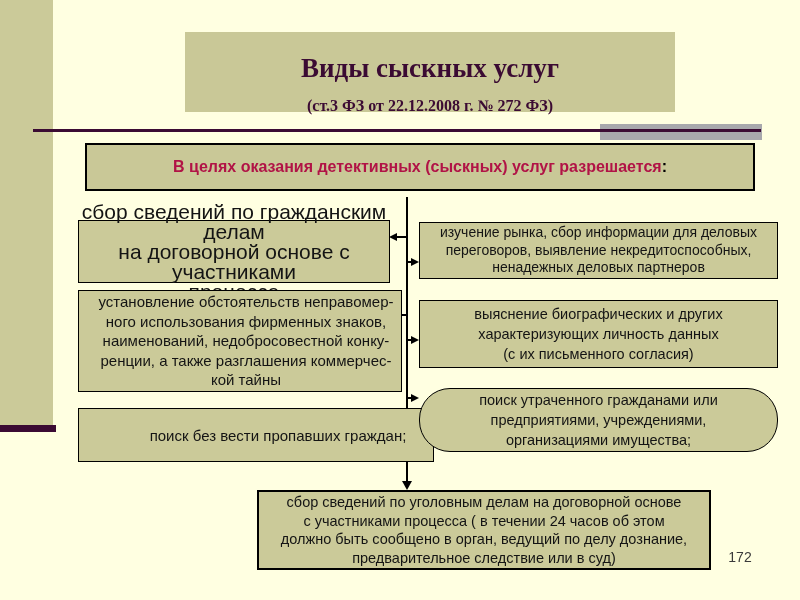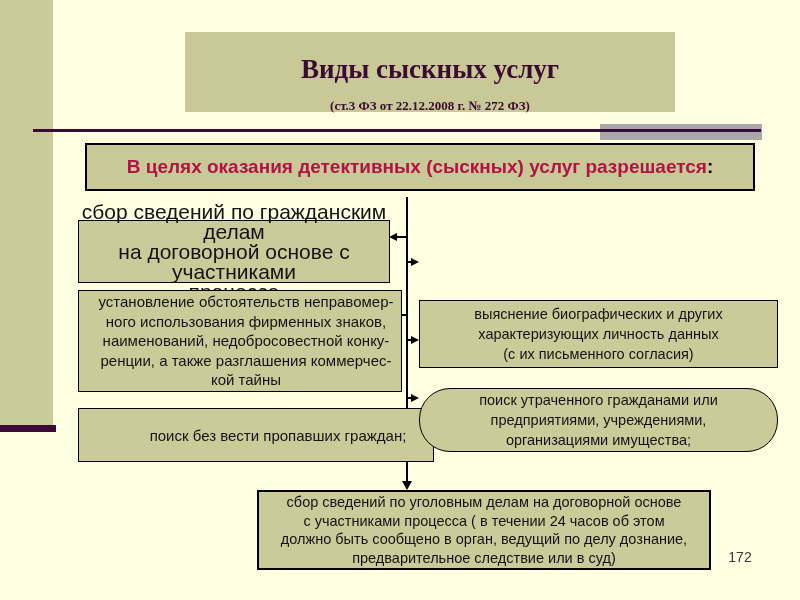--- a/index.html
+++ b/index.html
@@ -19,31 +19,31 @@
     background:#C9C897;
     display:flex;flex-direction:column;align-items:center;justify-content:center;
     text-align:center;
   }
   .title-main{
     font-family:"Liberation Serif", serif;
     font-weight:bold;font-size:27px;color:#3B0B33;line-height:1.15;margin-top:24px;
   }
   .title-sub{
     font-family:"Liberation Serif", serif;
-    font-weight:bold;font-size:13px;color:#3B0B33;margin-top:12px;
+    font-weight:bold;font-size:16px;color:#3B0B33;margin-top:12px;
   }
   
   .divider-gray{position:absolute;left:600px;top:124px;width:162px;height:16px;background:#A8A8AC;}
   .divider-line{position:absolute;left:33px;top:129px;width:728px;height:3px;background:#3B0B33;}
   
   .lead-box{
     position:absolute;left:85px;top:143px;width:666px;height:44px;
     background:#C9C897;border:2px solid #000;
     display:flex;align-items:center;justify-content:center;
-    font-weight:bold;font-size:19px;color:#B11346;
+    font-weight:bold;font-size:16px;color:#B11346;
     white-space:nowrap;
   }
   .lead-colon{color:#000;}
   
   .fbox{
     position:absolute;background:#CBCA99;border:1px solid #000;
     display:flex;align-items:center;justify-content:center;
     text-align:center;color:#141414;
     white-space:pre-line;
   }
@@ -112,20 +112,23 @@
   <div class="fbox box-l1">сбор сведений по гражданским делам
 на договорной основе с участниками
 процесса</div>
   <div class="fbox box-l2">установление обстоятельств неправомер-
 ного использования фирменных знаков,
 наименований, недобросовестной конку-
 ренции, а также разглашения коммерчес-
 кой тайны</div>
   <div class="fbox box-l3">поиск без вести пропавших граждан;</div>
 
+  <div class="fbox box-r1">изучение рынка, сбор информации для деловых
+переговоров, выявление некредитоспособных,
+ненадежных деловых партнеров</div>
   <div class="fbox box-r2">выяснение биографических и других
 характеризующих личность данных
 (с их письменного согласия)</div>
   <div class="fbox box-r3">поиск утраченного гражданами или
 предприятиями, учреждениями,
 организациями имущества;</div>
 
   <div class="fbox box-bottom">сбор сведений по уголовным делам на договорной основе
 с участниками  процесса ( в течении 24 часов об этом
 должно быть сообщено в орган, ведущий по делу дознание,

